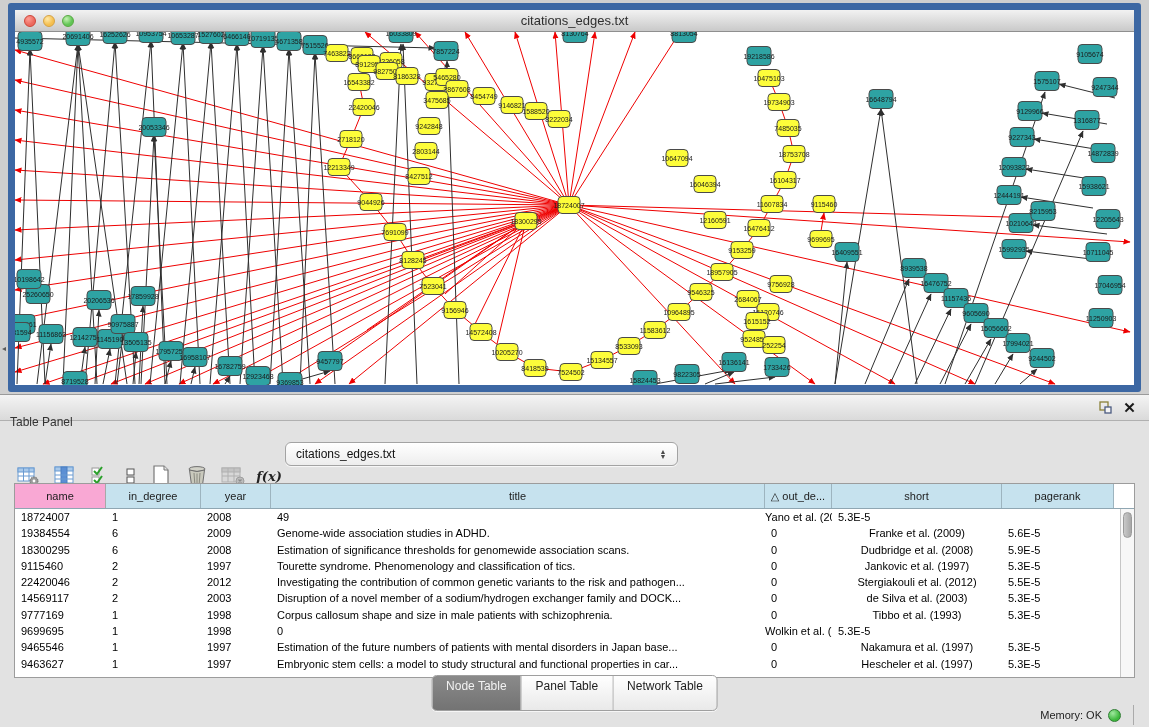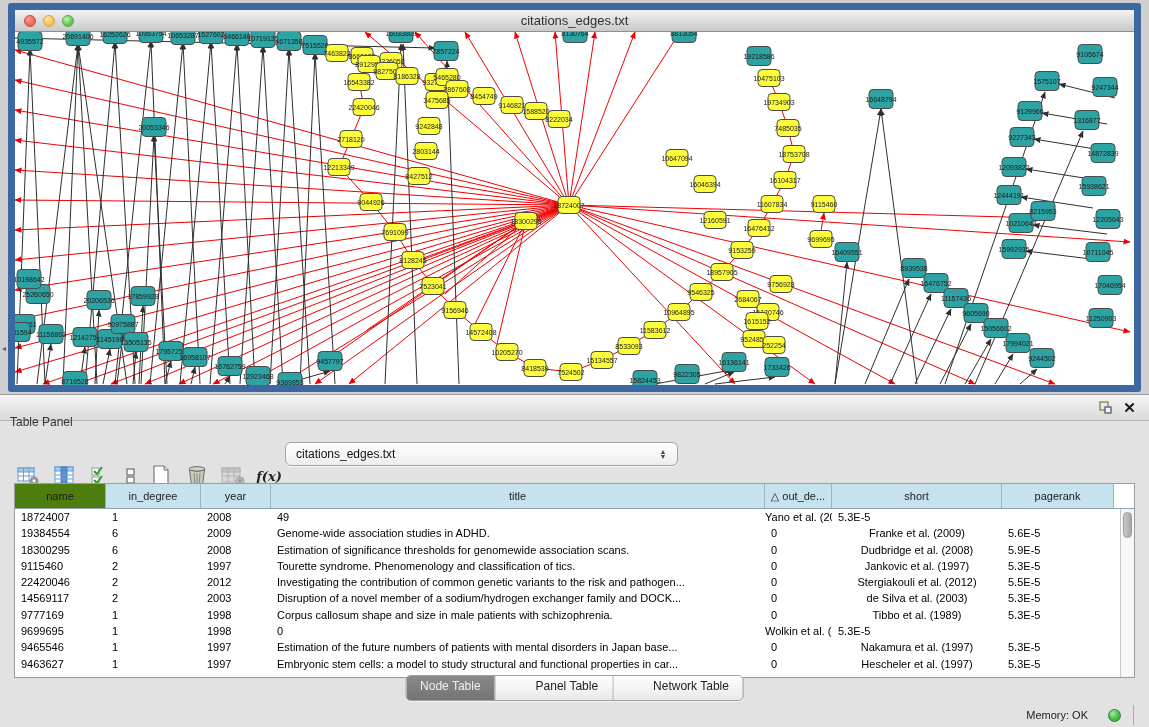--- a/index.html
+++ b/index.html
@@ -82,21 +82,21 @@
   }
   .thead {
     display:grid; grid-template-columns:91px 95px 70px 494px 67px 170px 112px 1fr;
     height:25px; border-bottom:1px solid #8fa6b2;
   }
   .th {
     background:#c6e2ee; border-right:1px solid #9db4bf;
     font-size:11px; color:#1c1c1c; display:flex; align-items:center; justify-content:center;
     overflow:hidden; white-space:nowrap;
   }
-  .th:first-child { background:#4d7c0f; border-right:1px solid #a8a8a8;text-align:center; }
+  .th:first-child { background:#f9a8d4; border-right:1px solid #a8a8a8;text-align:center; }
   .th.filler { background:#ffffff; border-right:none; }
   .tbody { position:absolute; left:0; top:25px; right:0; bottom:0; overflow:hidden; }
   .tr {
     display:grid; grid-template-columns:91px 95px 70px 494px 67px 170px 112px 1fr;
     height:16.3px; background:#fff;
   }
   .td {
     font-size:11px; color:#000; line-height:16.3px; white-space:nowrap; overflow:hidden;
     padding-left:6px;
   }
@@ -106,36 +106,35 @@
     position:absolute; right:0px; top:25px; width:14px; bottom:0;
     background:#f7f7f7; border-left:1px solid #c6c6c6;
   }
   .vthumb {
     position:absolute; left:2px; top:3px; width:9px; height:26px;
     border-radius:5px; background:linear-gradient(90deg,#c9c9c9,#a8a8a8); border:1px solid #9a9a9a;
   }
 
   .seg-tabs {
     position:absolute; left:50%; top:280px; transform:translateX(-50%);
-    display:flex; height:26px; border:1px solid #9f9f9f; border-radius:5px; overflow:hidden;
+    display:flex; height:36px; border:1px solid #9f9f9f; border-radius:5px; overflow:hidden;
     background:linear-gradient(#ffffff,#e9e9e9);
     box-shadow:0 1px 0 rgba(255,255,255,.7);
-    gap:26px;
   }
   .seg {
     padding:0 14px; font-size:12px; color:#222; line-height:20px;
     border-right:1px solid #b5b5b5; background:transparent;
   }
   .seg:last-child { border-right:none; }
   .seg.selected { background:linear-gradient(#8a8a8a,#737373); color:#f2f2f2; }
 
   .status-right {
     position:absolute; right:0; bottom:0; height:24px; display:flex; align-items:center;
   }
-  .mem-label { font-size:11px; color:#222; margin-right:20px; }
+  .mem-label { font-size:11px; color:#222; margin-right:6px; }
   .mem-dot {
     width:13px; height:13px; border-radius:50%;
     background:radial-gradient(circle at 35% 30%, #9fe89f, #3cb83c 65%);
     border:1px solid #2e7d32; margin-right:12px;
   }
   .status-sep { width:1px; height:20px; background:#aaa; margin-right:15px; }
 </style>
 </head>
 <body>
 
@@ -698,21 +697,21 @@
           <div class="td center">de Silva et al. (2003)</div>
           <div class="td">5.3E-5</div>
           <div class="td"></div>
         </div>
         <div class="tr">
           <div class="td">9777169</div>
           <div class="td">1</div>
           <div class="td">1998</div>
           <div class="td">Corpus callosum shape and size in male patients with schizophrenia.</div>
           <div class="td">0</div>
-          <div class="td center">Tibbo et al. (1989)</div>
+          <div class="td center">Tibbo et al. (1993)</div>
           <div class="td">5.3E-5</div>
           <div class="td"></div>
         </div>
         <div class="tr">
           <div class="td">9699695</div>
           <div class="td">1</div>
           <div class="td">1998</div>
           <div class="td">0</div>
           <div class="td center">Wolkin et al. (1998)</div>
           <div class="td">5.3E-5</div>

